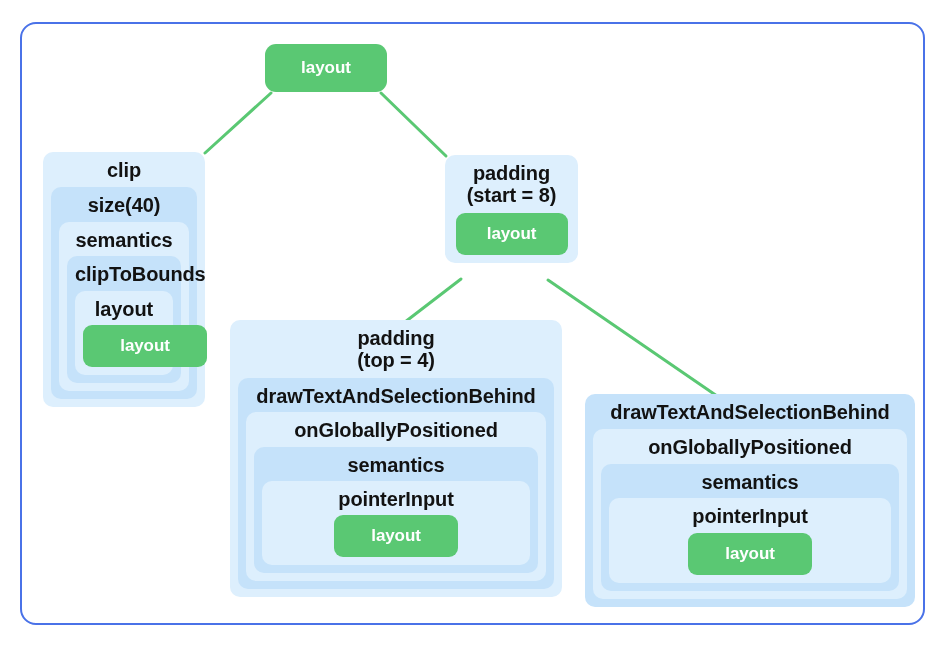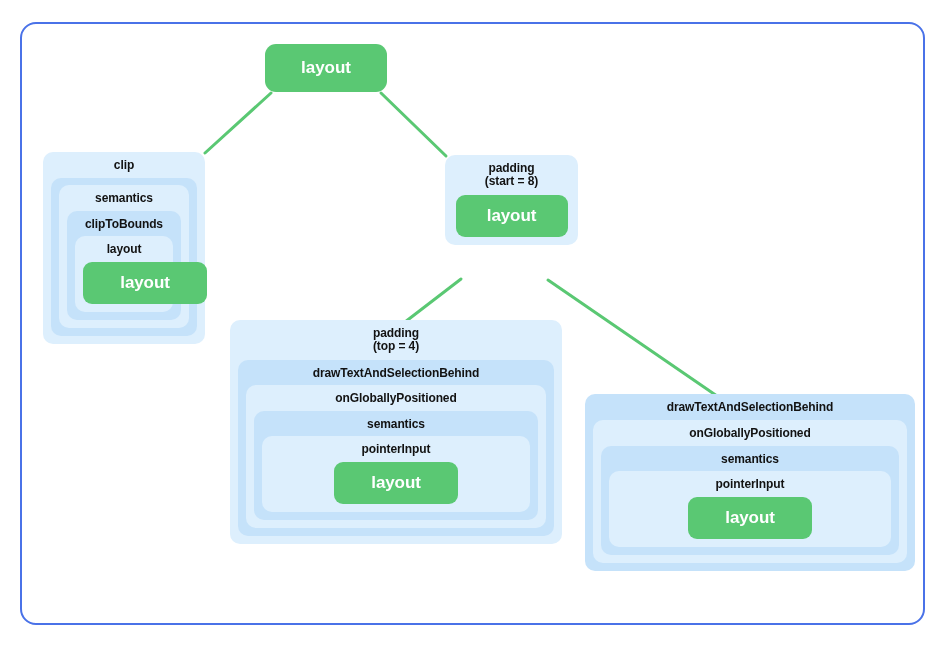--- a/index.html
+++ b/index.html
@@ -56,21 +56,21 @@
     box-sizing: border-box;
     border-radius: 10px;
     padding: 7px 8px 8px 8px;
     text-align: center;
   }
   .box.shadeA { background: #c5e2fa; }
   .box.shadeB { background: #ddeffd; }
 
   .box > .label {
     display: block;
-    font-size: 12px;
+    font-size: 20px;
     font-weight: 700;
     color: #121212;
     line-height: 1.12;
     letter-spacing: -0.1px;
     padding-bottom: 6px;
     white-space: pre-line;
   }
 
   .box.tight > .label { padding-bottom: 5px; }
 
@@ -154,20 +154,21 @@
     </g>
   </svg>
 
   <div id="root-layout" class="node">
     <span>layout</span>
   </div>
 
   <div class="node box shadeB" id="clip-group">
     <span class="label">clip</span>
     <div class="box shadeA tight">
+      <span class="label">size(40)</span>
       <div class="box shadeB tight">
         <span class="label">semantics</span>
         <div class="box shadeA tight">
           <span class="label">clipToBounds</span>
           <div class="box shadeB tight">
             <span class="label">layout</span>
             <span class="leaf">layout</span>
           </div>
         </div>
       </div>

